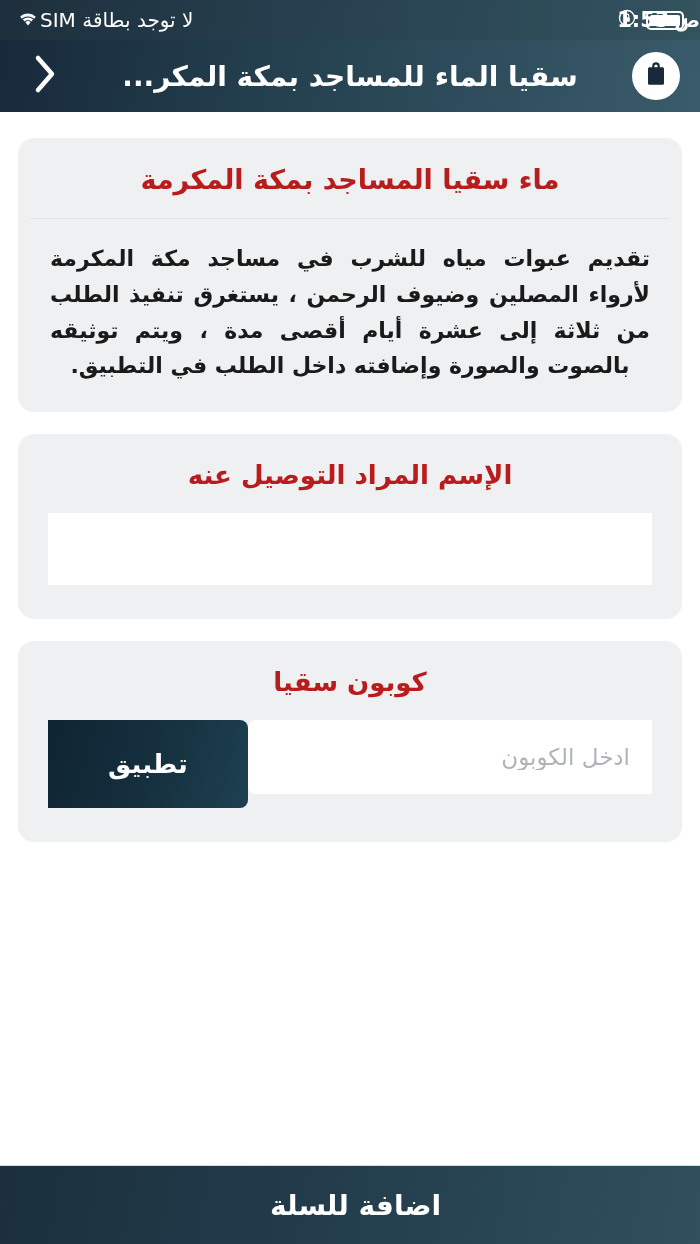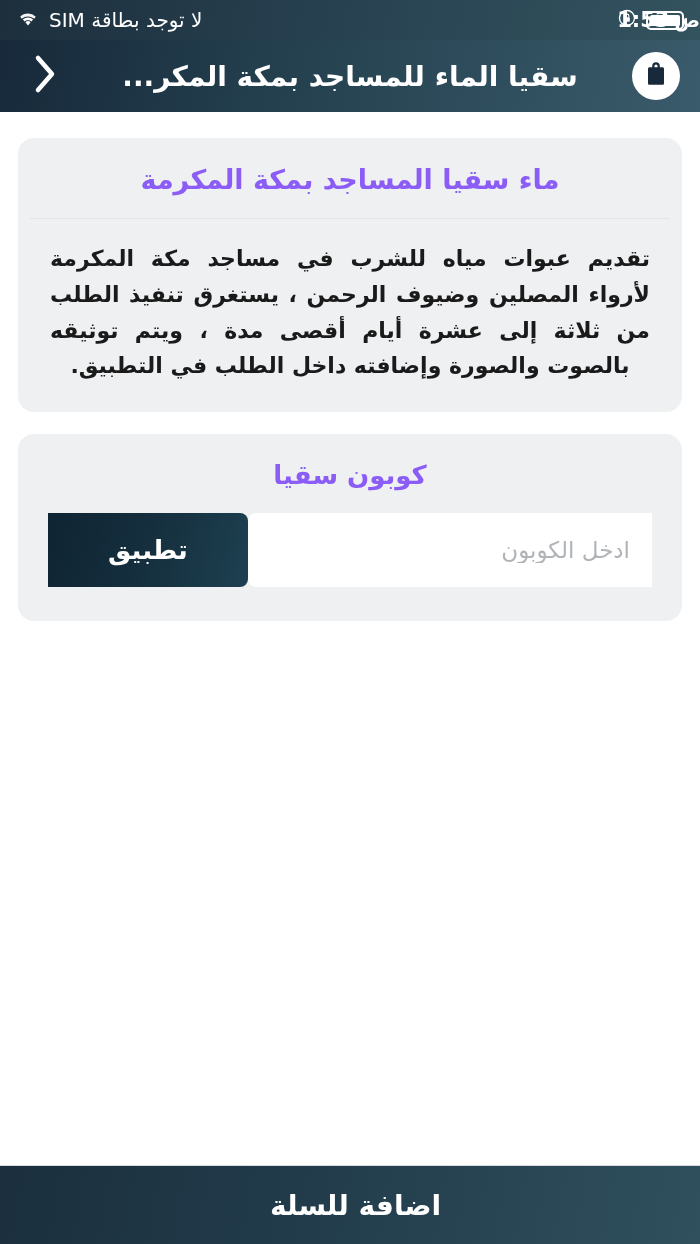--- a/index.html
+++ b/index.html
@@ -13,21 +13,21 @@
 
   
   .statusbar {
     height:40px; flex:0 0 40px;
     background:linear-gradient(100deg,#1d2f3d 0%,#27404f 45%,#33535f 100%);
     display:flex; align-items:center; justify-content:space-between;
     padding:0 16px; color:#fff;
   }
   .sb-left, .sb-right, .sb-center { display:flex; align-items:center; }
   .sb-left { gap:9px; }
-  .sb-right { gap:9px; }
+  .sb-right { }
   .sb-center { position:absolute; left:0; right:0; justify-content:flex-start; pointer-events:none; }
   .sb-time { font-size:21px; font-weight:600; letter-spacing:.2px; direction:ltr; }
   .sb-time .ampm { font-size:19px; margin-inline-start:5px; }
   .sb-carrier { font-size:20px; font-weight:400; }
 
   .batt { position:relative; width:38px; height:19px; border:2px solid #fff; border-radius:5px; padding:2px; }
   .batt i { display:block; width:100%; height:100%; background:#fff; border-radius:2px; }
   .batt::after { content:""; position:absolute; inset-inline-end:-5px; top:5px; width:3px; height:7px; background:#fff; border-radius:0 2px 2px 0; }
   .batt.flip { transform:scaleX(-1); }
 
@@ -51,21 +51,21 @@
     display:flex; align-items:center; justify-content:center; z-index:2;
   }
   .back-btn { width:48px; height:48px; display:flex; align-items:center; justify-content:center; z-index:2; }
 
   
   .content { flex:1 1 auto; display:flex; flex-direction:column; gap:22px; padding:26px 18px 0 18px; background:#fff; overflow:hidden; }
 
   .card { background:#eef0f2; border-radius:16px; }
 
   .card-title {
-    color:#8b5cf6; font-size:27px; font-weight:700;
+    color:#b91c1c; font-size:27px; font-weight:700;
     text-align:center; padding:24px 20px 20px 20px; line-height:1.35;
   }
   .card-title.sm { font-size:26px; }
 
   .divider { height:1px; background:#e2e5e8; margin:0 12px; }
 
   .card-desc {
     color:#1a1a1a; font-size:22px; font-weight:700; line-height:1.62;
     text-align:justify; text-align-last:center; padding:22px 32px 28px 32px;
   }
@@ -81,21 +81,21 @@
 
   
   .coupon-row { display:flex; align-items:stretch; padding:0 30px 34px 30px; direction:rtl; }
   .coupon-input {
     flex:1 1 auto; height:74px; background:#fff; border:none; outline:none;
     font-family:inherit; font-size:23px; color:#333; padding:0 22px;
     text-align:right; border-radius:8px 0 0 8px;
   }
   .coupon-input::placeholder { color:#b0b4b8; font-weight:400; }
   .apply-btn {
-    flex:0 0 200px; height:74px; border:none; cursor:pointer;
+    flex:0 0 200px; height:88px; border:none; cursor:pointer;
     background:linear-gradient(105deg,#0f2432 0%,#152f3e 50%,#1d4050 100%);
     color:#fff; font-family:inherit; font-size:26px; font-weight:700;
     border-radius:0 8px 8px 0;
   }
 
   
   .bottombar {
     flex:0 0 79px; height:79px;
     background:linear-gradient(100deg,#1b2f3e 0%,#223c4b 45%,#30505e 100%);
     color:#fff; font-size:28px; font-weight:700;
@@ -163,20 +163,26 @@
   </div>
 
   <div class="content">
 
     <div class="card">
       <div class="card-title">ماء سقيا المساجد بمكة المكرمة</div>
       <div class="divider"></div>
       <div class="card-desc">تقديم عبوات مياه للشرب في مساجد مكة المكرمة لأرواء المصلين وضيوف الرحمن ، يستغرق تنفيذ الطلب من ثلاثة إلى عشرة أيام أقصى مدة ، ويتم توثيقه بالصوت والصورة وإضافته داخل الطلب في التطبيق.</div>
     </div>
 
+    <div class="card">
+      <div class="card-title sm">الإسم المراد التوصيل عنه</div>
+      <div class="field-wrap">
+        <input class="text-input" type="text" value="" placeholder="" style="">
+      </div>
+    </div>
 
 
     <div class="card">
       <div class="card-title sm">كوبون سقيا</div>
       <div class="coupon-row">
         <input class="coupon-input" type="text" value="" placeholder="ادخل الكوبون" style="">
         <button class="apply-btn">تطبيق</button>
       </div>
     </div>
 

